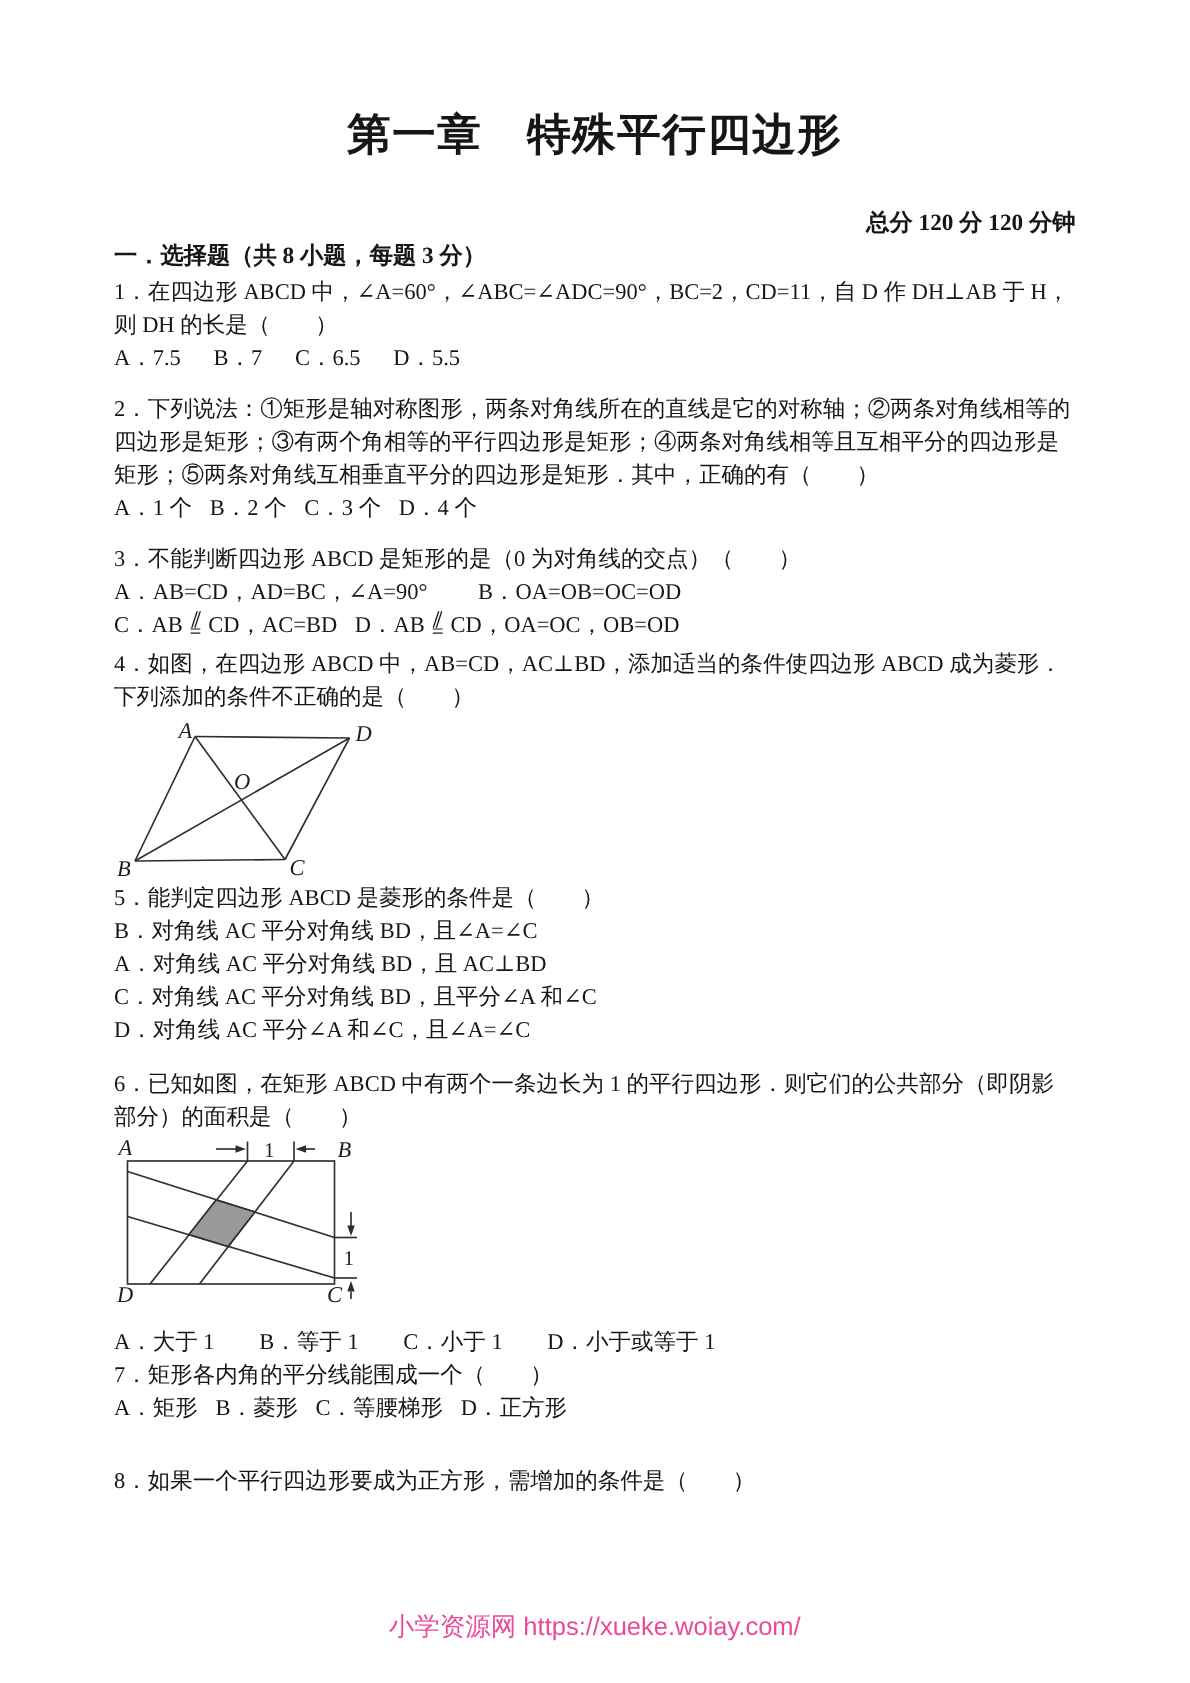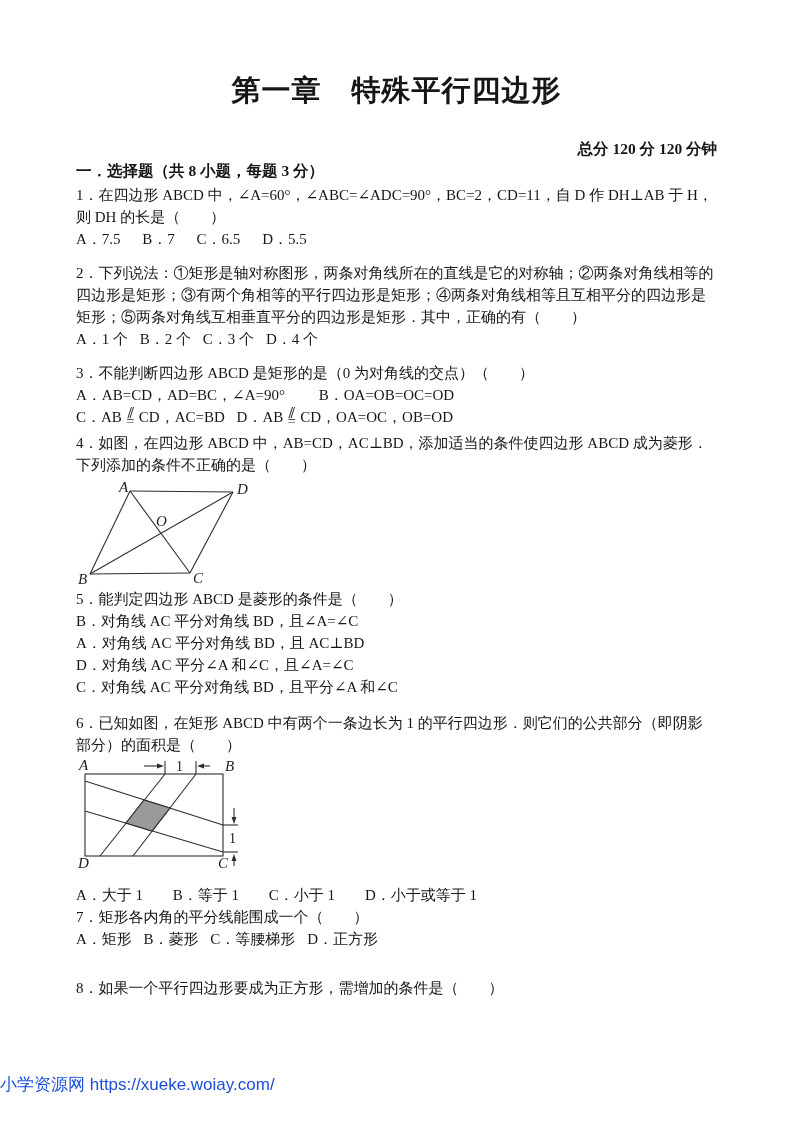--- a/index.html
+++ b/index.html
@@ -60,21 +60,22 @@
   .fig line, .fig polyline, .fig polygon.outline, .fig rect { stroke: #2e2e2e; stroke-width: 1.1; fill: none; }
   .fig text { fill: #1d1d1d; font-size: 15px; font-style: italic; font-family: "Liberation Serif", "DejaVu Serif", serif; }
   .fig text.dim { font-style: normal; font-size: 14px; }
   .fig .arrowhead { fill: #2e2e2e; stroke: none; }
   .fig .shaded { fill: #9a9a9a; stroke: #2e2e2e; stroke-width: 1.1; }
 
   .footer {
     position: absolute;
     left: 0; right: 0;
     bottom: 26px;
-    color: #1d4ed8;
+    text-align: center;
+    color: #ec4899;
     font-size: 17px;
     font-family: "Liberation Sans", "DejaVu Sans", sans-serif;
   }
 </style>
 </head>
 <body>
 
 <div class="content">
 
   <h1 class="doc-title">第一章　特殊平行四边形</h1>
@@ -129,22 +130,22 @@
       <text x="117" y="105">C</text>
       <text x="80" y="48">O</text>
     </svg>
   </div>
 
   <div class="q">
     <p>5．能判定四边形 ABCD 是菱形的条件是（　　）</p>
     <p>
       <span class="opt-block">B．对角线 AC 平分对角线 BD，且∠A=∠C</span>
       <span class="opt-block">A．对角线 AC 平分对角线 BD，且 AC⊥BD</span>
+      <span class="opt-block">C．对角线 AC 平分对角线 BD，且平分∠A 和∠C</span>
       <span class="opt-block">D．对角线 AC 平分∠A 和∠C，且∠A=∠C</span>
-      <span class="opt-block">C．对角线 AC 平分对角线 BD，且平分∠A 和∠C</span>
     </p>
   </div>
 
   <div class="q q6-gap">
     <p>6．已知如图，在矩形 ABCD 中有两个一条边长为 1 的平行四边形．则它们的公共部分（即阴影部分）的面积是（　　）</p>
     <svg class="fig" width="200" height="114" viewBox="0 0 200 114">
       <rect x="9" y="16" width="138" height="82"></rect>
 
       <line x1="89" y1="16" x2="24" y2="98"></line>
       <line x1="120" y1="16" x2="57" y2="98"></line>

